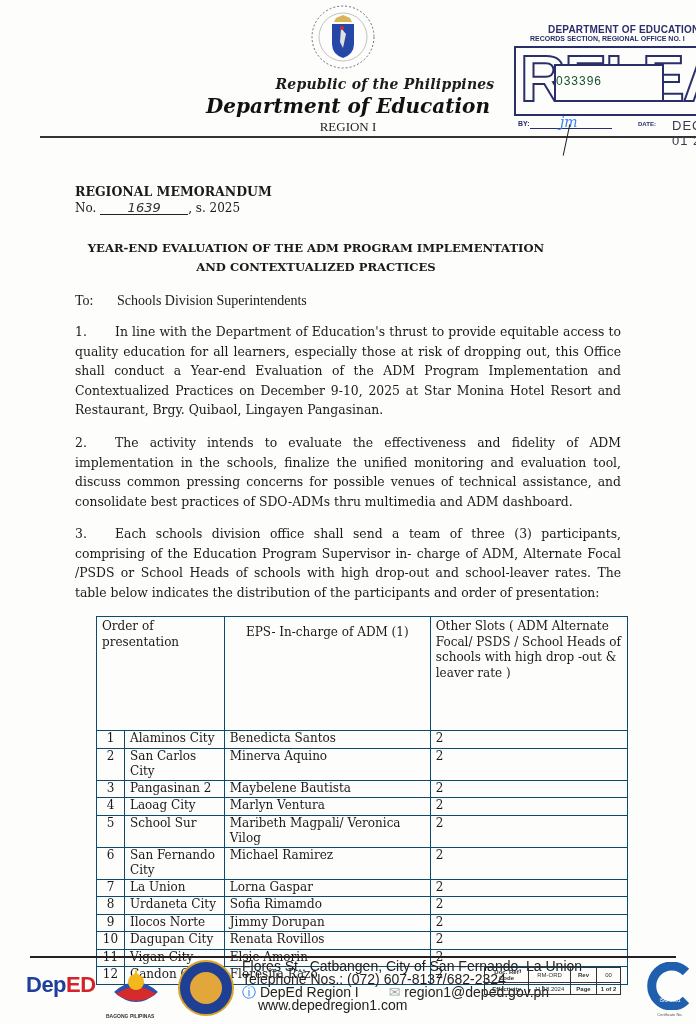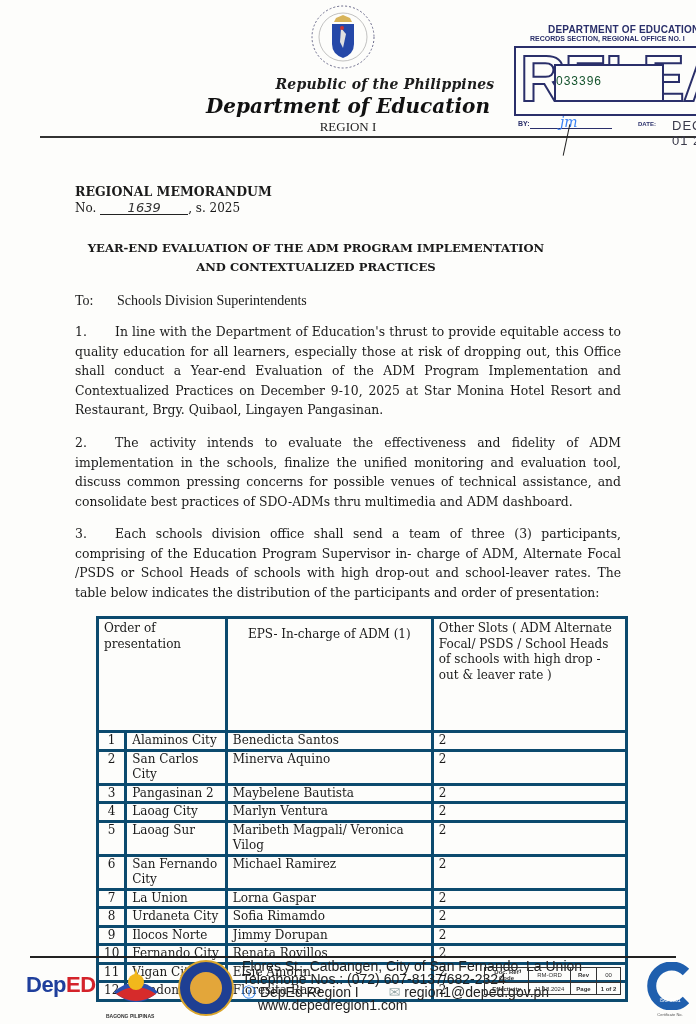--- a/index.html
+++ b/index.html
@@ -41,21 +41,21 @@
   .to .lbl { display: inline-block; width: 42px; }
 
   .para { position: absolute; left: 75px; width: 546px; font-family: "DejaVu Serif", serif; font-size: 12.4px; line-height: 19.5px; text-align: justify; color: #1a1a1a; }
   .para .n { display: inline-block; width: 40px; }
   .p1 { top: 322px; }
   .p2 { top: 433px; }
   .p3 { top: 524px; }
 
   
   table.dist { position: absolute; left: 96px; top: 616px; width: 532px; border-collapse: collapse; font-family: "DejaVu Serif", serif; font-size: 12px; color: #1a1a1a; }
-  table.dist td, table.dist th { border: 3px solid #0c4a6e; padding: 0 5px; font-weight: normal; vertical-align: top; line-height: 15.5px; text-align: left; }
+  table.dist td, table.dist th { border: 1px solid #0c4a6e; padding: 0 5px; font-weight: normal; vertical-align: top; line-height: 15.5px; text-align: left; }
   table.dist th.h-order { width: 192px; height: 114px; padding-top: 2px; }
   table.dist th.h-eps { width: 206px; text-align: center; padding-top: 8px; }
   table.dist th.h-other { padding-top: 2px; }
   table.dist td.idx { width: 28px; text-align: center; }
   table.dist tr.row td { height: 17.5px; }
 
   
   .foot-rule { position: absolute; left: 30px; right: 20px; top: 956px; height: 2px; background: #222; }
   .deped-logo { position: absolute; left: 26px; top: 972px; font-family: "Liberation Sans", sans-serif; font-weight: bold; font-size: 22px; color: #1f3f9c; letter-spacing: -0.5px; }
   .deped-logo .ed { color: #d4232a; }
@@ -157,21 +157,21 @@
         <td>2</td>
       </tr>
       <tr class="row">
         <td class="idx">4</td>
         <td>Laoag City</td>
         <td>Marlyn Ventura</td>
         <td>2</td>
       </tr>
       <tr class="row">
         <td class="idx">5</td>
-        <td>Laoag Sur</td>
+        <td>School Sur</td>
         <td>Maribeth Magpali/ Veronica Vilog</td>
         <td>2</td>
       </tr>
       <tr class="row">
         <td class="idx">6</td>
         <td>San Fernando City</td>
         <td>Michael Ramirez</td>
         <td>2</td>
       </tr>
       <tr class="row">
@@ -187,21 +187,21 @@
         <td>2</td>
       </tr>
       <tr class="row">
         <td class="idx">9</td>
         <td>Ilocos Norte</td>
         <td>Jimmy Dorupan</td>
         <td>2</td>
       </tr>
       <tr class="row">
         <td class="idx">10</td>
-        <td>Fernando City</td>
+        <td>Dagupan City</td>
         <td>Renata Rovillos</td>
         <td>2</td>
       </tr>
       <tr class="row">
         <td class="idx">11</td>
         <td>Vigan City</td>
         <td>Elsie Amorin</td>
         <td>2</td>
       </tr>
       <tr class="row">

